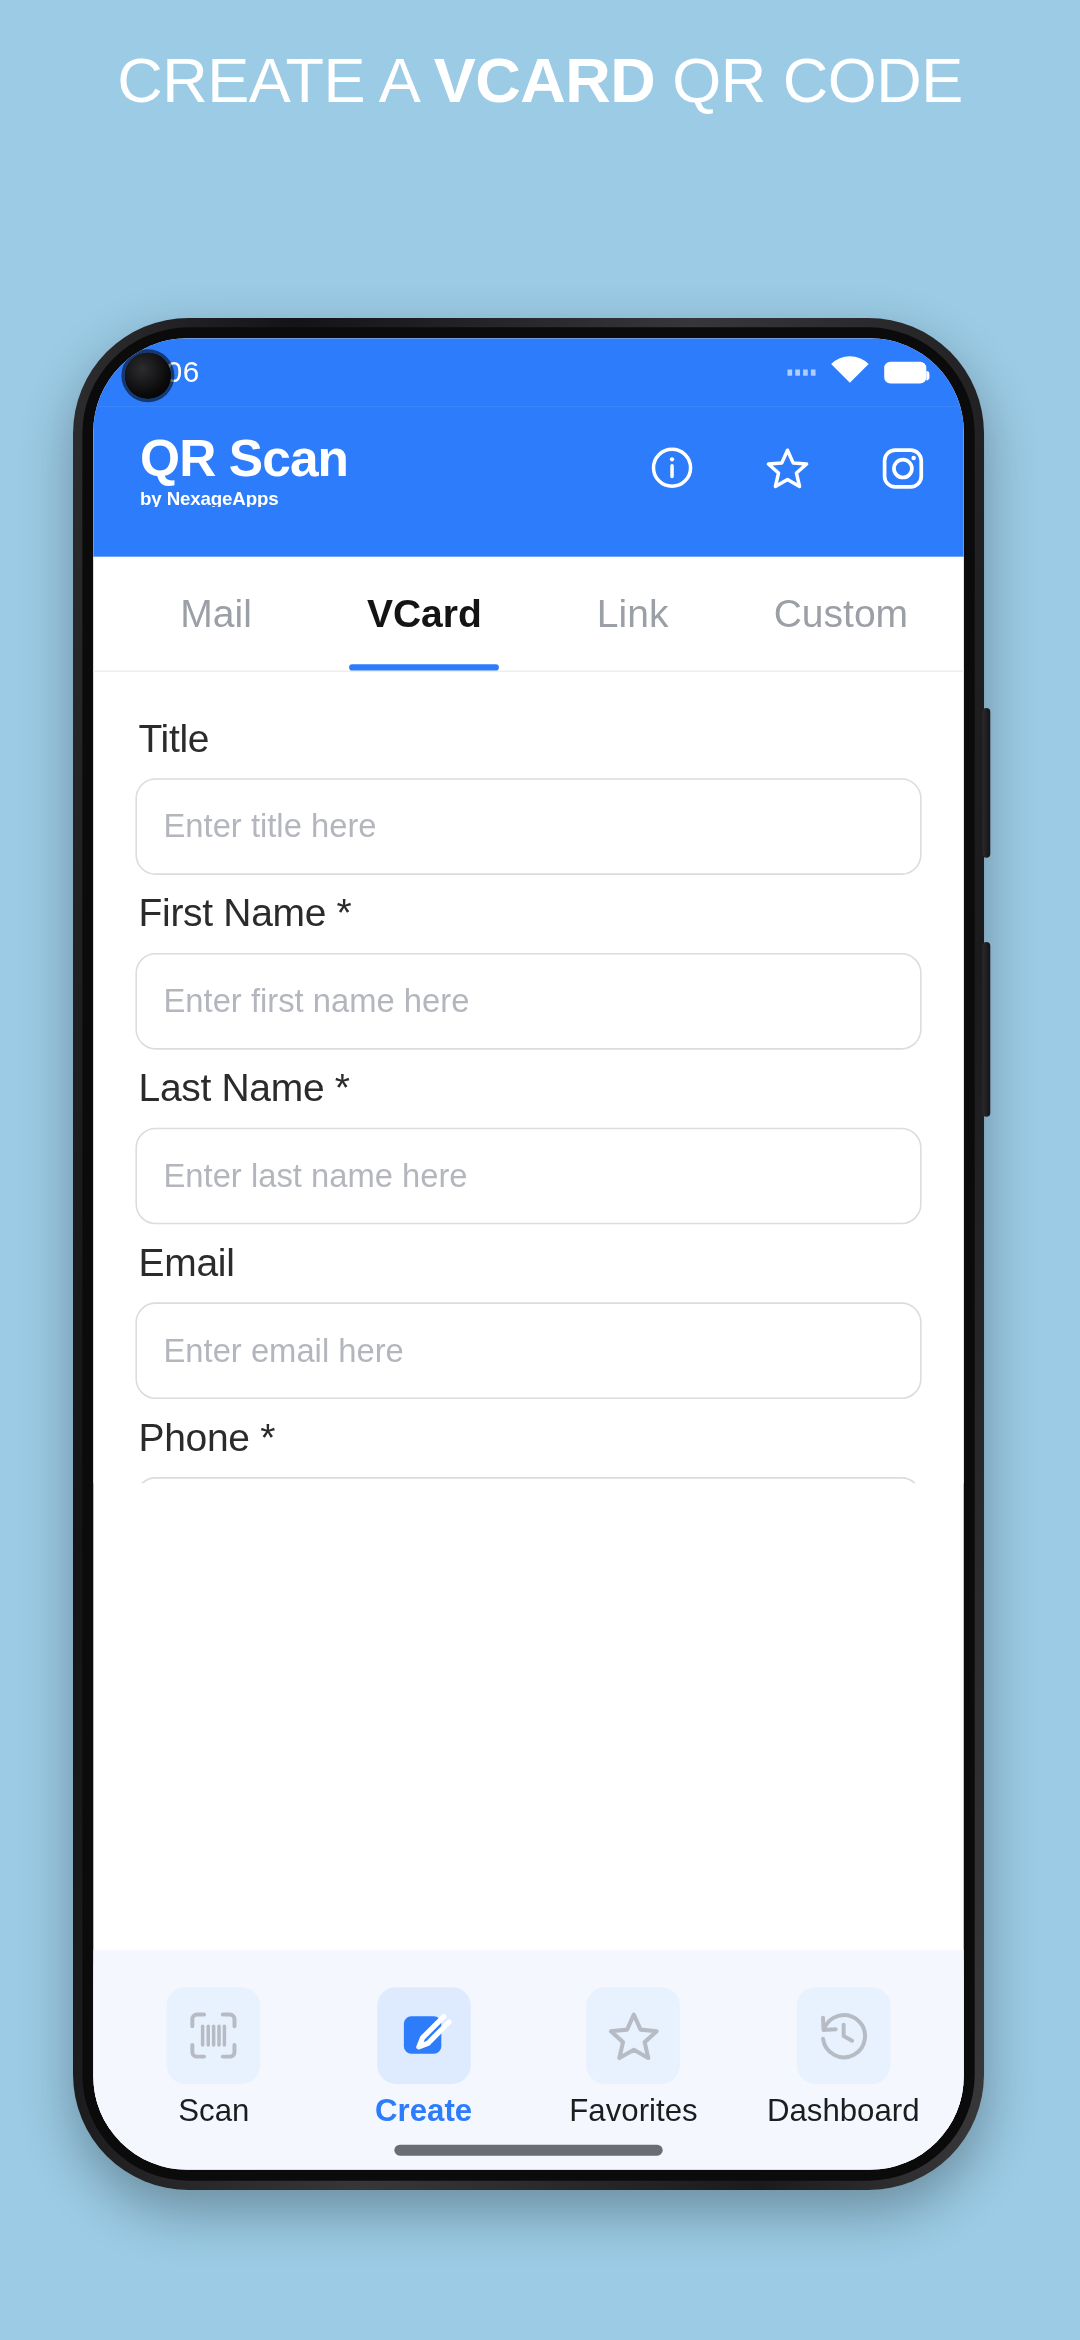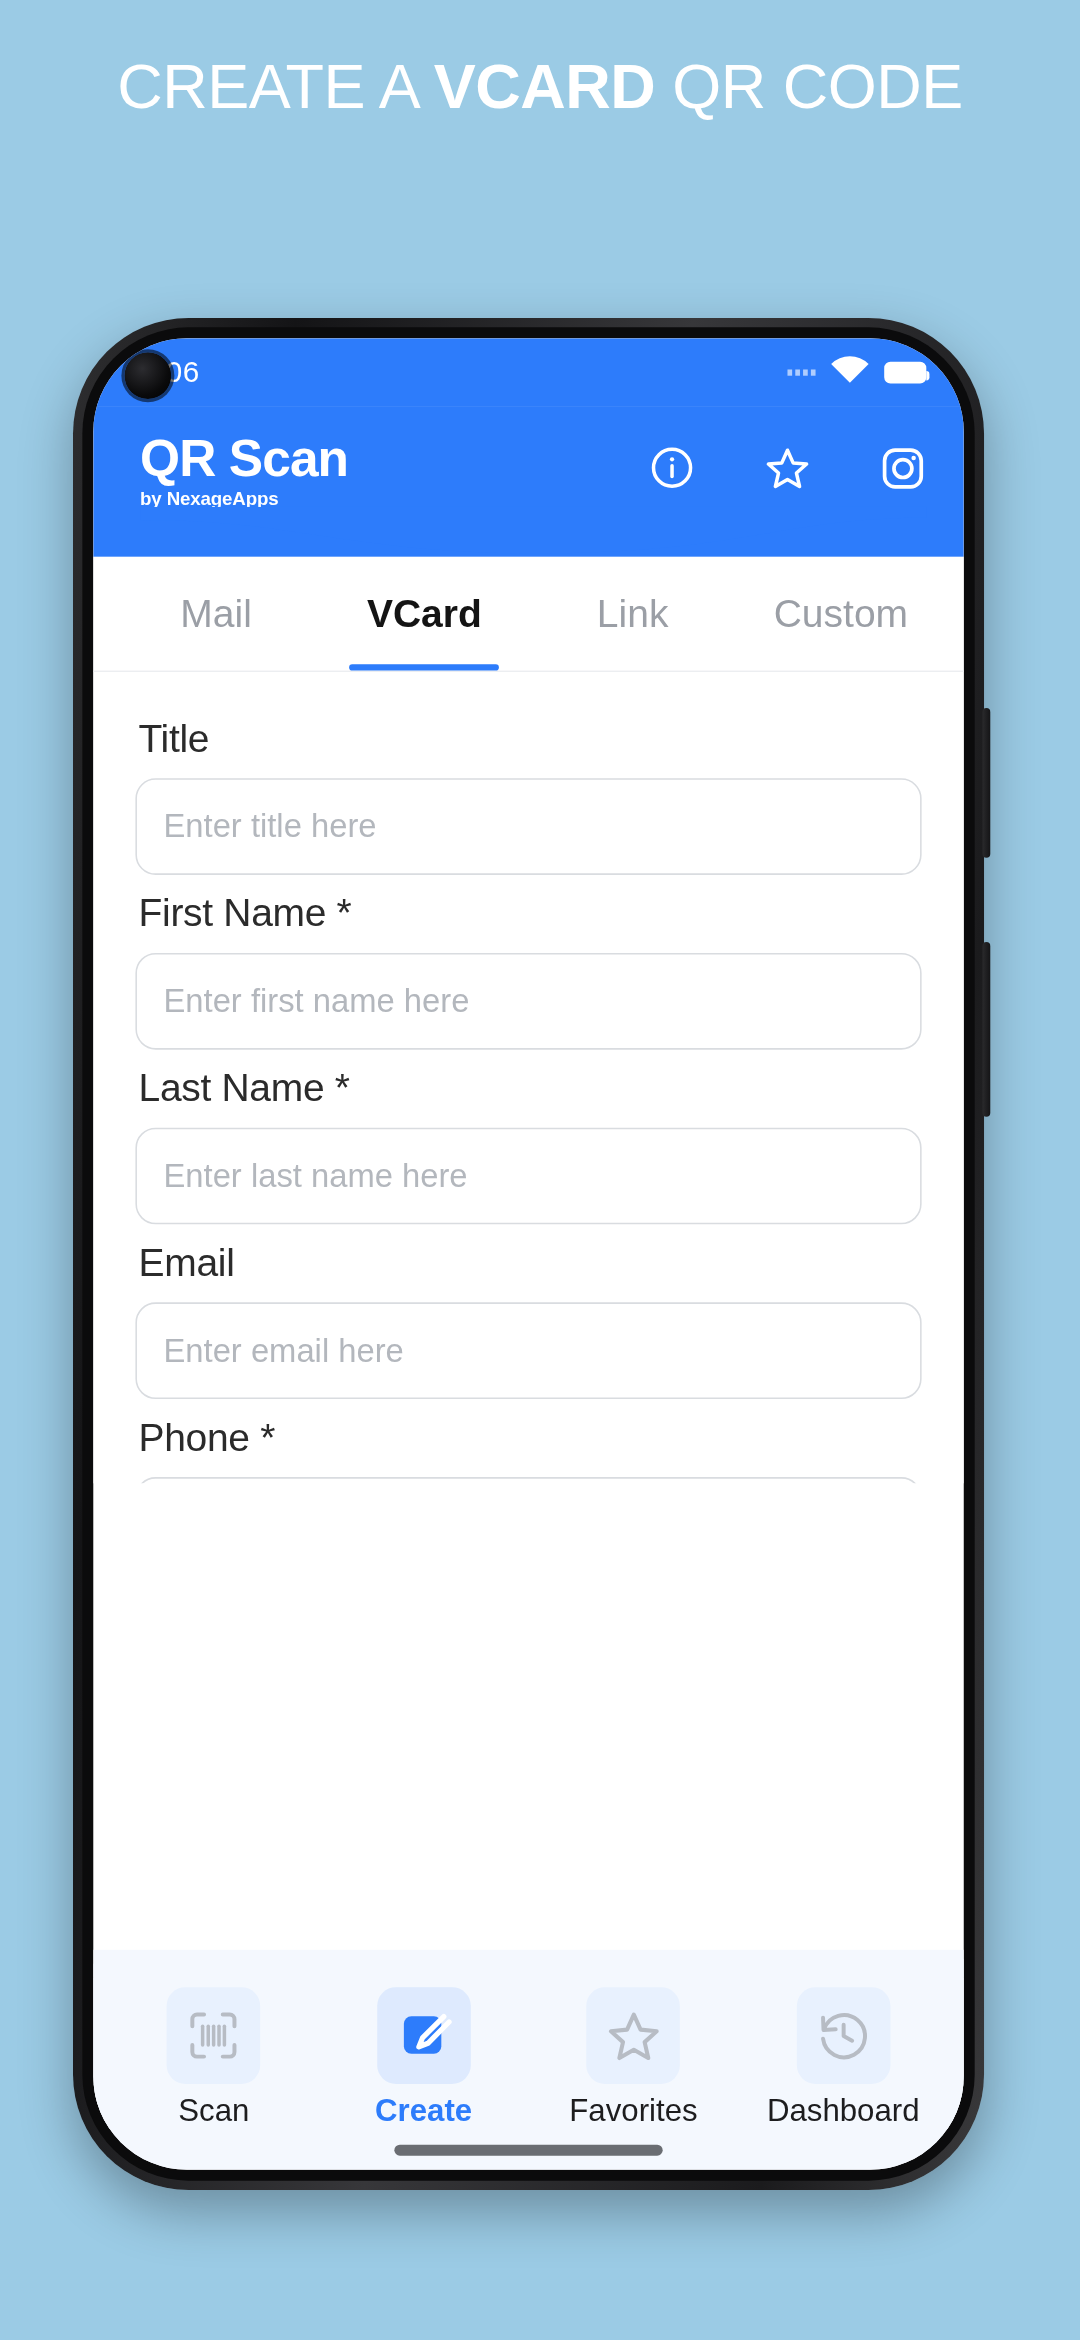--- a/index.html
+++ b/index.html
@@ -7,21 +7,21 @@
   body{
     background:#9bcbe5;
     font-family:"Liberation Sans", sans-serif;
     overflow:hidden;
     position:relative;
   }
 
   
   .headline{
     position:absolute;
-    top:54px; left:0; right:0;
+    top:48px; left:0; right:0;
     text-align:center;
     color:#ffffff;
     font-size:63px;
     line-height:1.02;
     letter-spacing:-0.5px;
     font-weight:400;
     padding:0 60px;
   }
   .headline b{ font-weight:700; }
 

